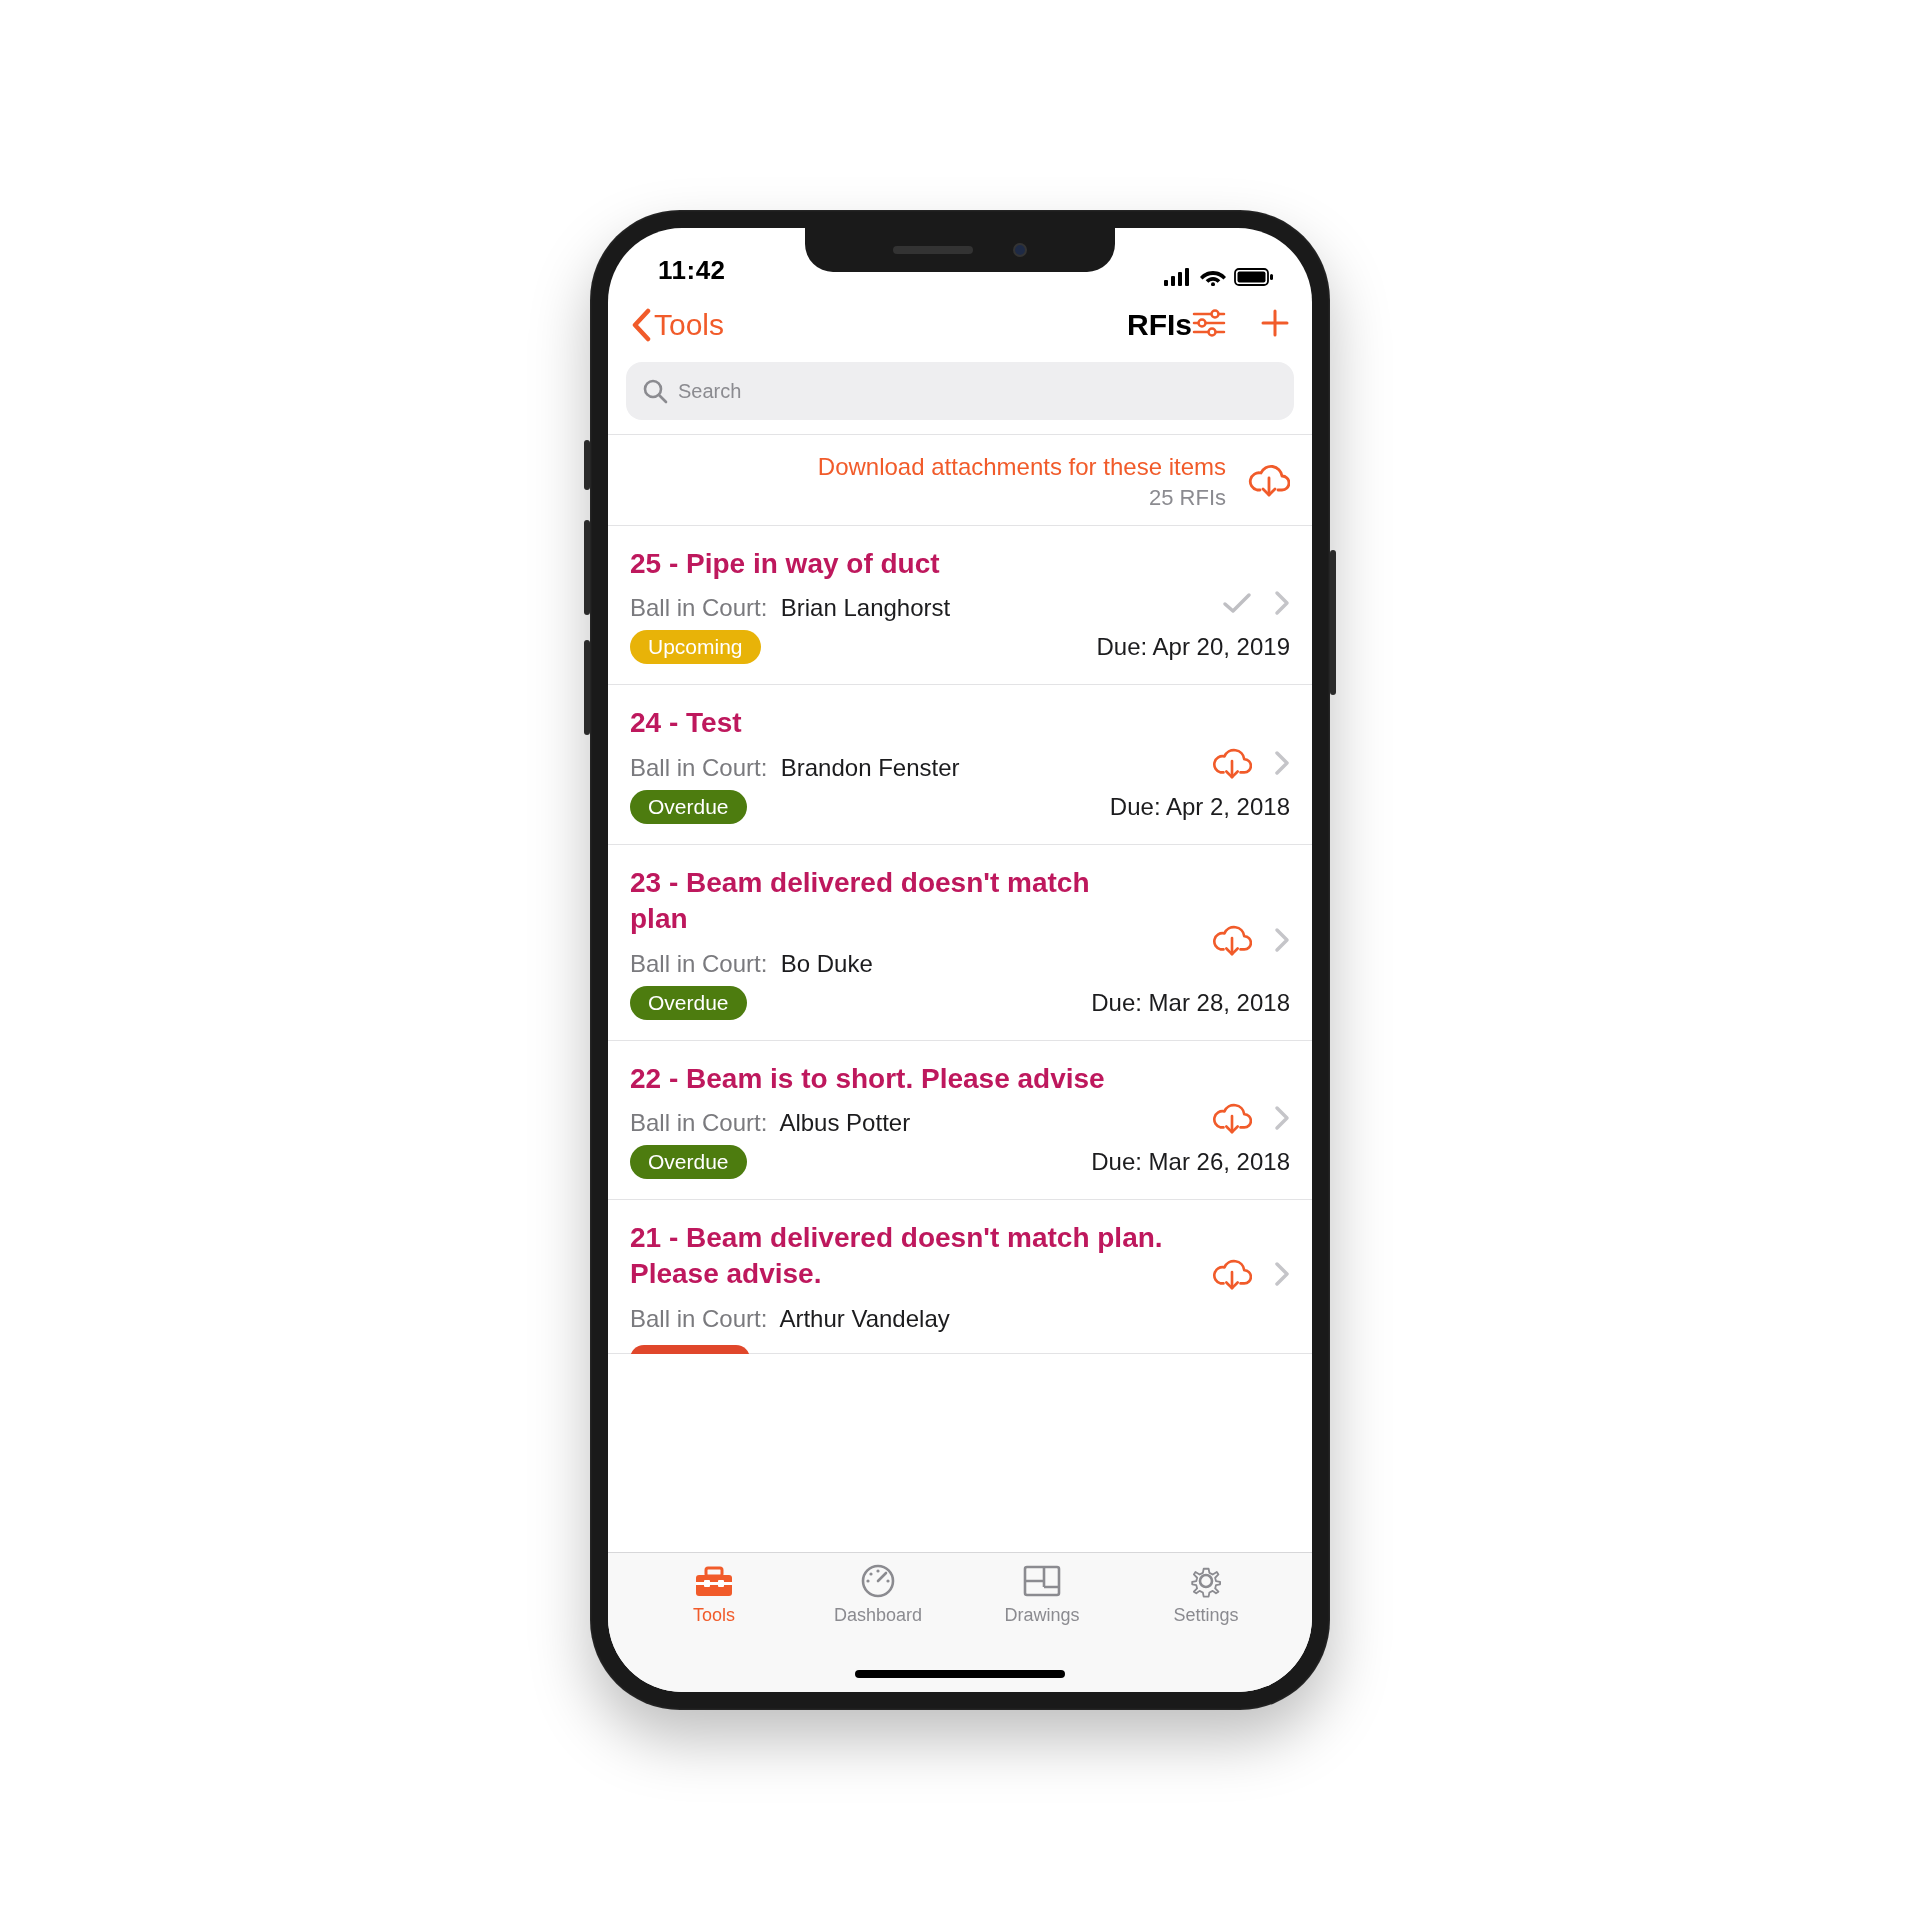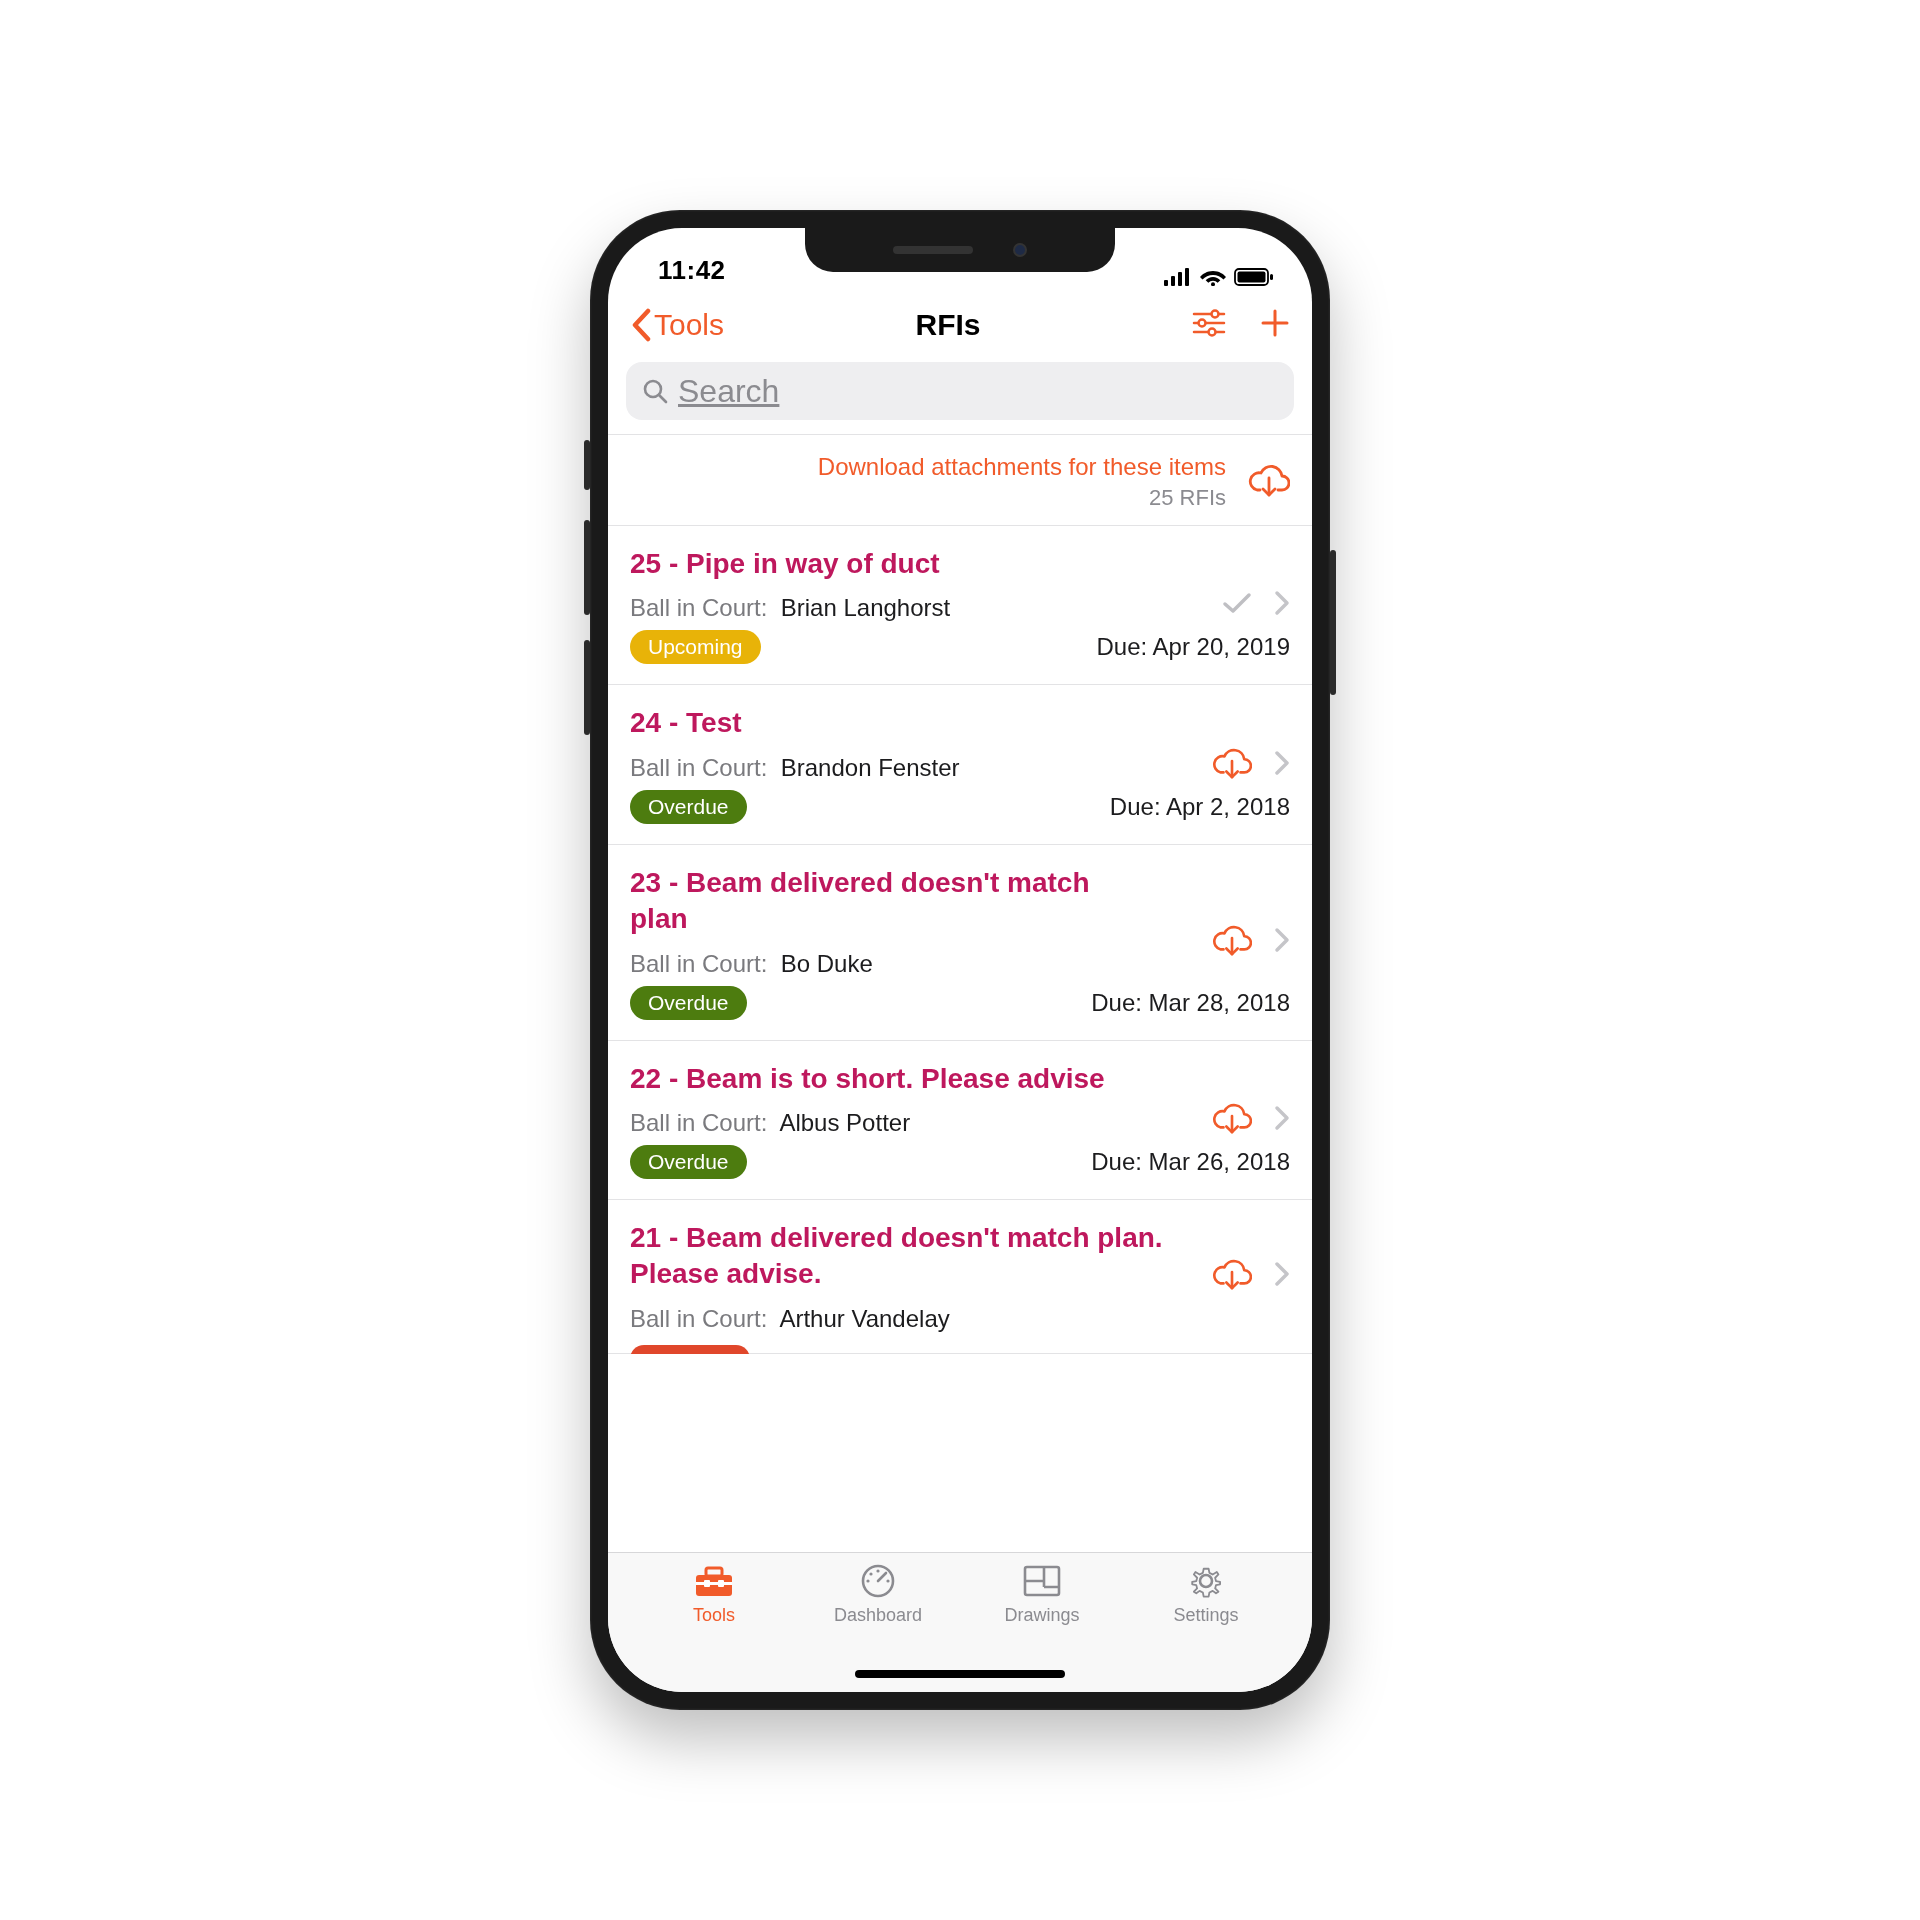--- a/index.html
+++ b/index.html
@@ -65,35 +65,34 @@
   .status-right{ display:flex; align-items:center; gap:8px; }
   
   .nav-bar{
     display:flex;
     align-items:center;
     height:74px;
     padding:0 22px;
   }
   .nav-back{ display:flex; align-items:center; color:#F15B2A; font-size:30px; gap:2px;}
   .nav-back svg{ display:block; }
-  .nav-title{ flex:1; text-align:center; font-size:30px; font-weight:600; margin-left:-20px;}
+  .nav-title{ flex:1; text-align:right; font-size:30px; font-weight:600; margin-left:-20px;}
   .nav-actions{ display:flex; align-items:center; gap:34px; color:#F15B2A; }
   
   .search-wrap{ padding:0 18px 14px; }
   .search{
     background:#eeeef0;
     border-radius:16px;
     height:58px;
     display:flex;
     align-items:center;
     padding:15px 16px;
     gap:10px;
     color:#8b8b90;
-    font-size:32px;
-    text-decoration:underline;
+    font-size:20px;
   }
   
   .banner{
     border-top:1px solid #e3e3e5;
     border-bottom:1px solid #e3e3e5;
     padding:18px 22px 14px;
     display:flex;
     align-items:center;
   }
   .banner-text{ flex:1; text-align:right; }

